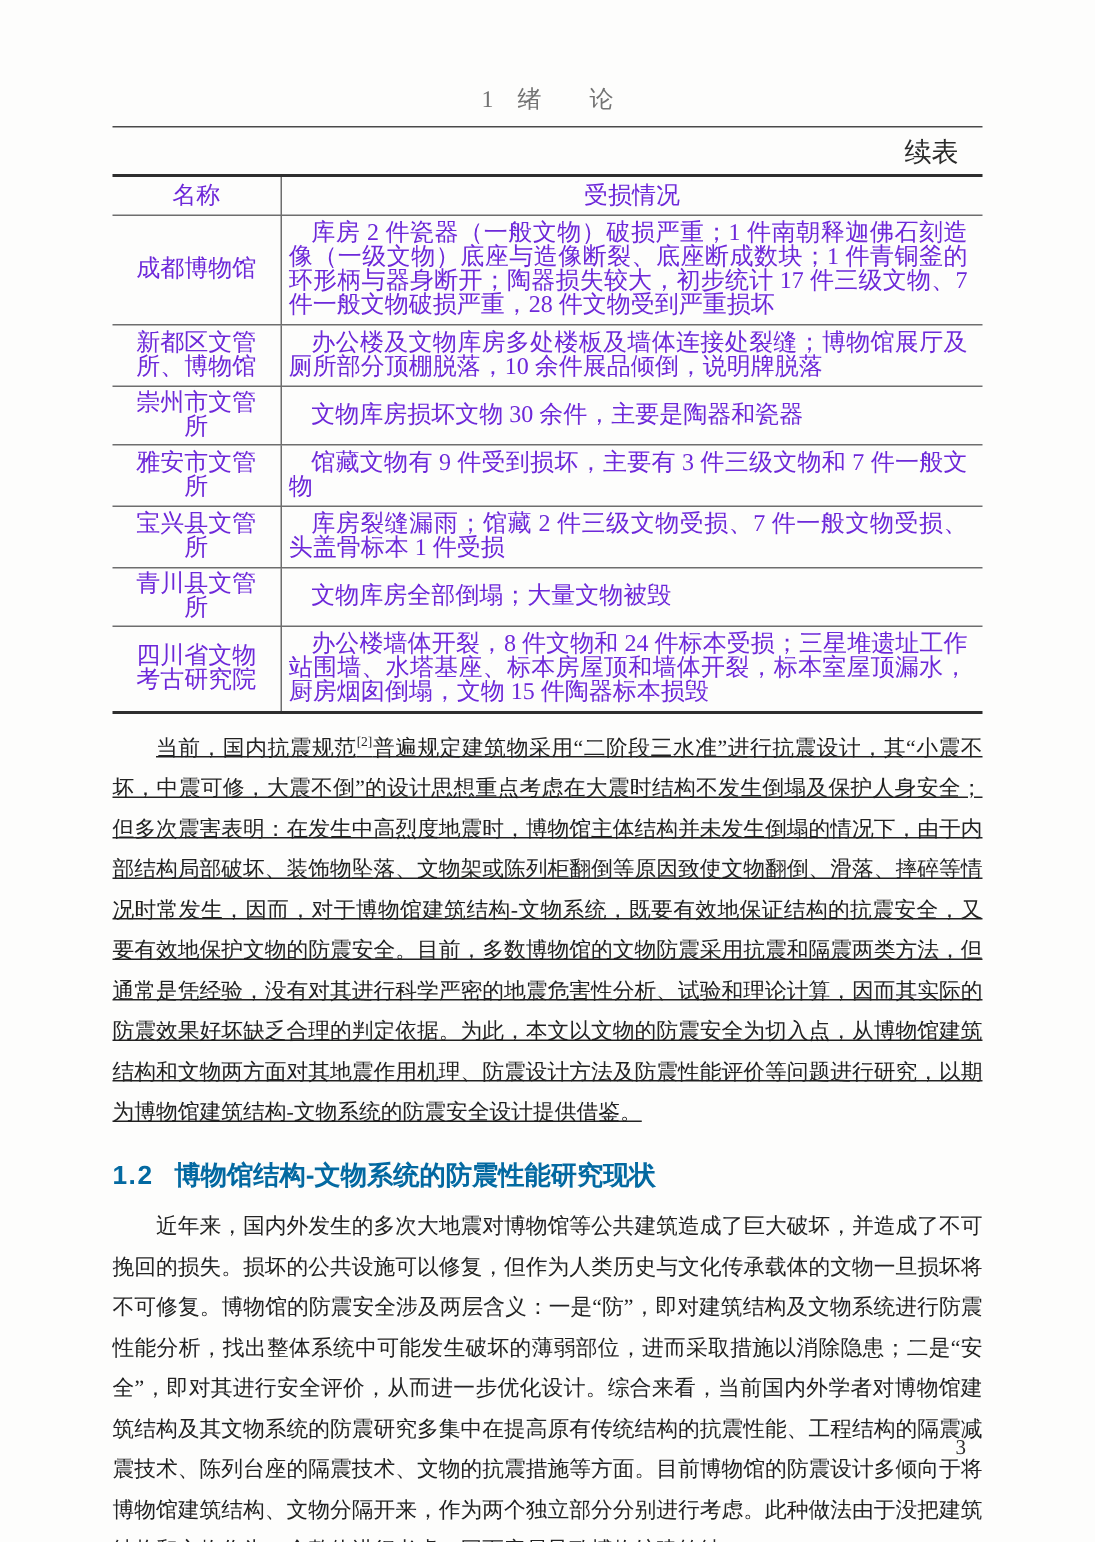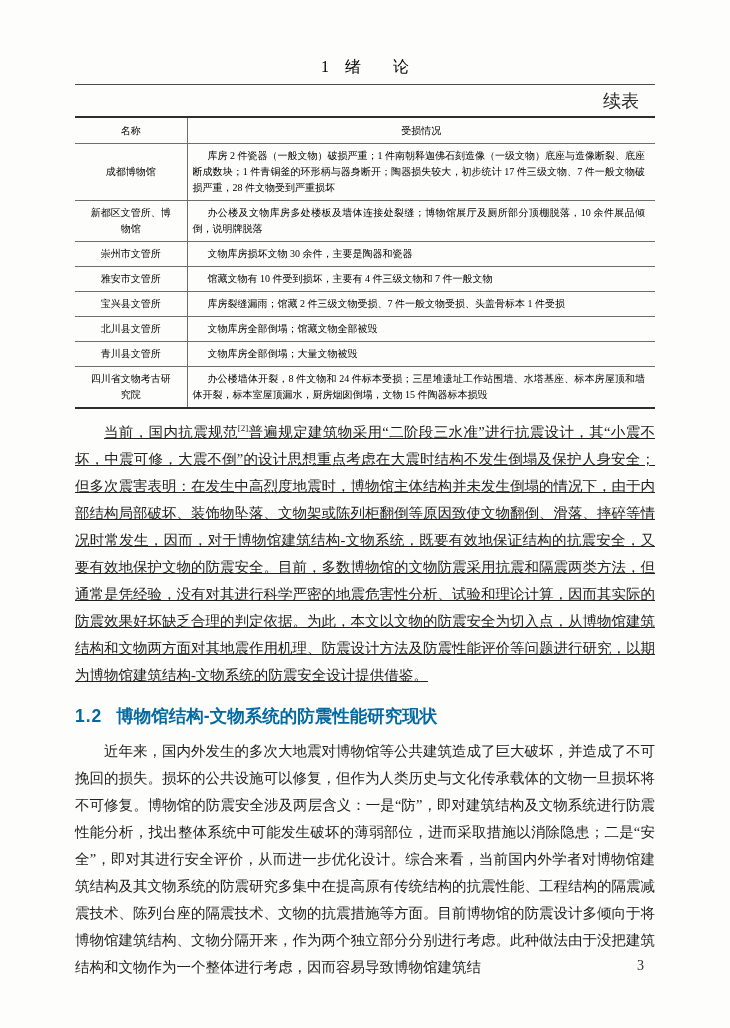--- a/index.html
+++ b/index.html
@@ -13,43 +13,43 @@
     font-family: "Liberation Serif", "DejaVu Serif", serif;
     overflow: hidden;
   }
   .content {
     padding: 56px 75px 0 75px;
   }
   .chapter-header {
     text-align: center;
     font-size: 16px;
     line-height: 22px;
-    color: #000000;
+    color: #737373;
   }
   .header-rule {
     margin-top: 6px;
     border: none;
     border-top: 1px solid #4a4a4a;
   }
   .continued-label {
     margin-top: 7px;
     text-align: right;
     padding-right: 16px;
     font-size: 18px;
     line-height: 18px;
     color: #2a2a2a;
   }
   table.damage-table {
     margin-top: 6px;
     width: 100%;
     border-collapse: collapse;
     border-top: 2.5px solid #2e2e2e;
     border-bottom: 2.5px solid #2e2e2e;
-    font-size: 10px;
-    color: #000000;
+    font-size: 16px;
+    color: #6d28d9;
   }
   table.damage-table th, table.damage-table td {
     border-bottom: 1px solid #6e6e6e;
     vertical-align: middle;
     font-weight: normal;
   }
   table.damage-table tr:last-child td { border-bottom: none; }
   .col-name-head, .col-name {
     width: 112px;
     border-right: 1px solid #6e6e6e;
@@ -124,29 +124,25 @@
       <tr>
         <td class="col-name">新都区文管所、博物馆</td>
         <td class="col-damage">办公楼及文物库房多处楼板及墙体连接处裂缝；博物馆展厅及厕所部分顶棚脱落，10 余件展品倾倒，说明牌脱落</td>
       </tr>
       <tr>
         <td class="col-name">崇州市文管所</td>
         <td class="col-damage">文物库房损坏文物 30 余件，主要是陶器和瓷器</td>
       </tr>
       <tr>
         <td class="col-name">雅安市文管所</td>
-        <td class="col-damage">馆藏文物有 10 件受到损坏，主要有 4 件三级文物和 7 件一般文物</td>
+        <td class="col-damage">馆藏文物有 9 件受到损坏，主要有 3 件三级文物和 7 件一般文物</td>
       </tr>
       <tr>
         <td class="col-name">宝兴县文管所</td>
         <td class="col-damage">库房裂缝漏雨；馆藏 2 件三级文物受损、7 件一般文物受损、头盖骨标本 1 件受损</td>
-      </tr>
-      <tr>
-        <td class="col-name">北川县文管所</td>
-        <td class="col-damage">文物库房全部倒塌；馆藏文物全部被毁</td>
       </tr>
       <tr>
         <td class="col-name">青川县文管所</td>
         <td class="col-damage">文物库房全部倒塌；大量文物被毁</td>
       </tr>
       <tr>
         <td class="col-name">四川省文物考古研究院</td>
         <td class="col-damage">办公楼墙体开裂，8 件文物和 24 件标本受损；三星堆遗址工作站围墙、水塔基座、标本房屋顶和墙体开裂，标本室屋顶漏水，厨房烟囱倒塌，文物 15 件陶器标本损毁</td>
       </tr>
     </tbody>

